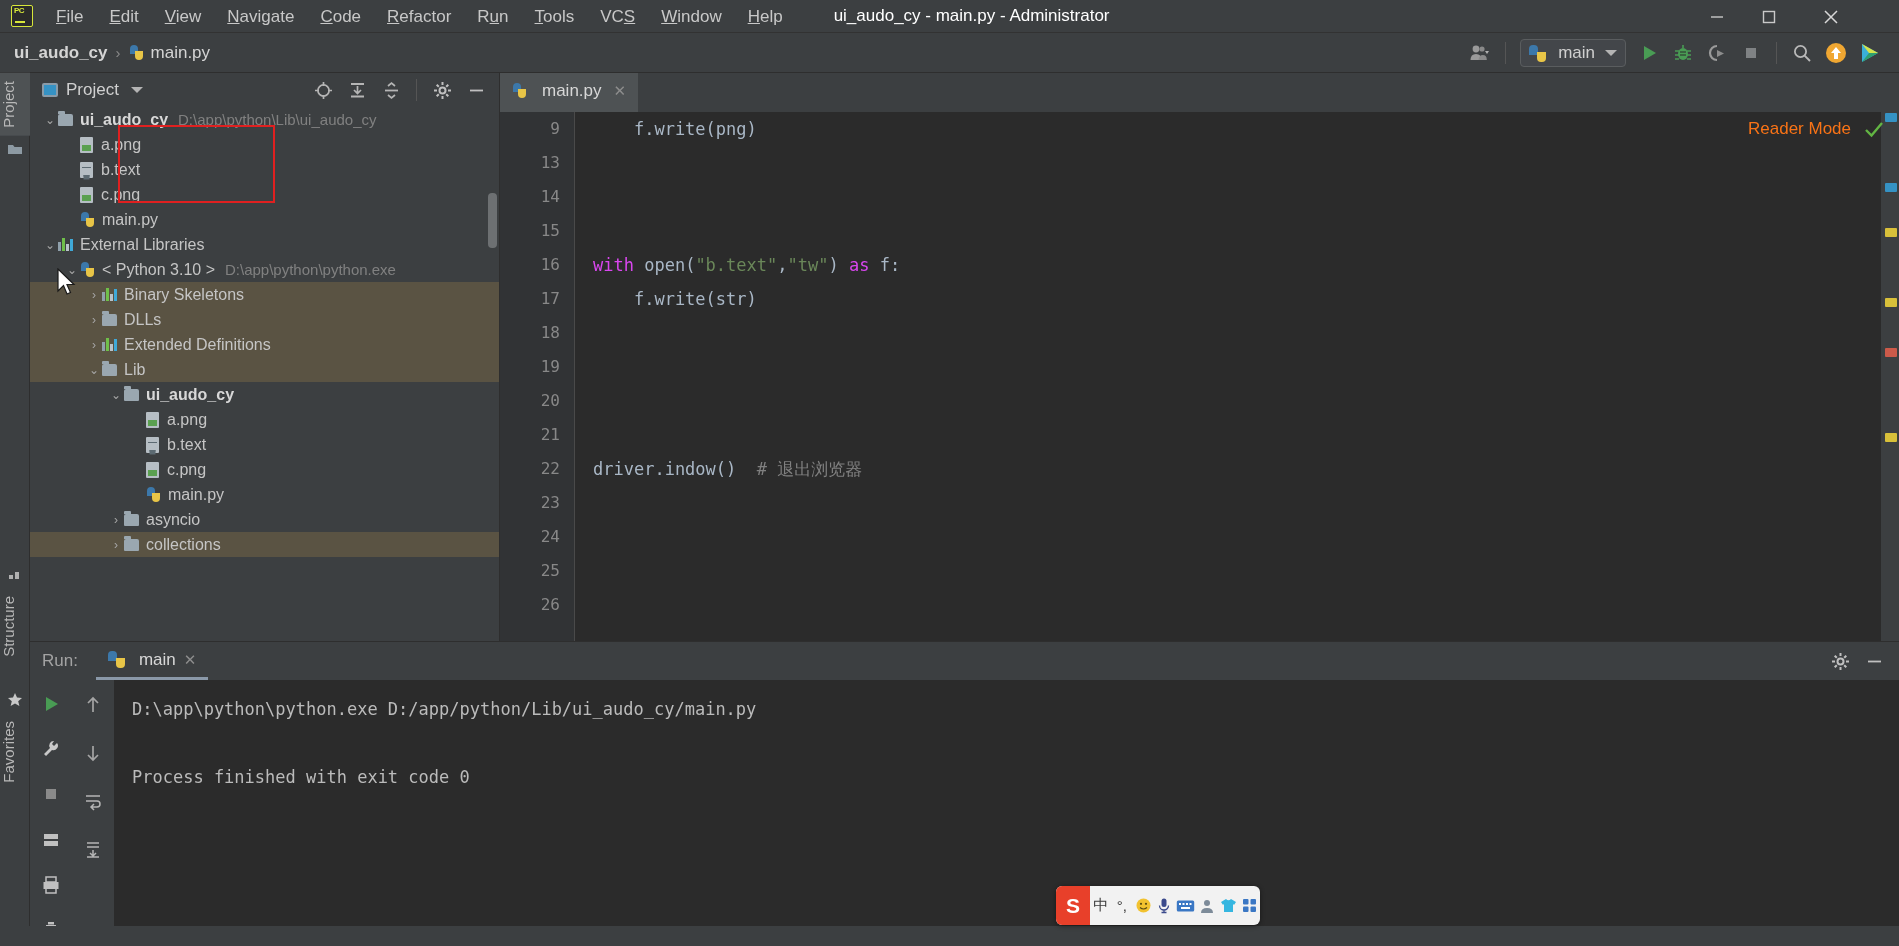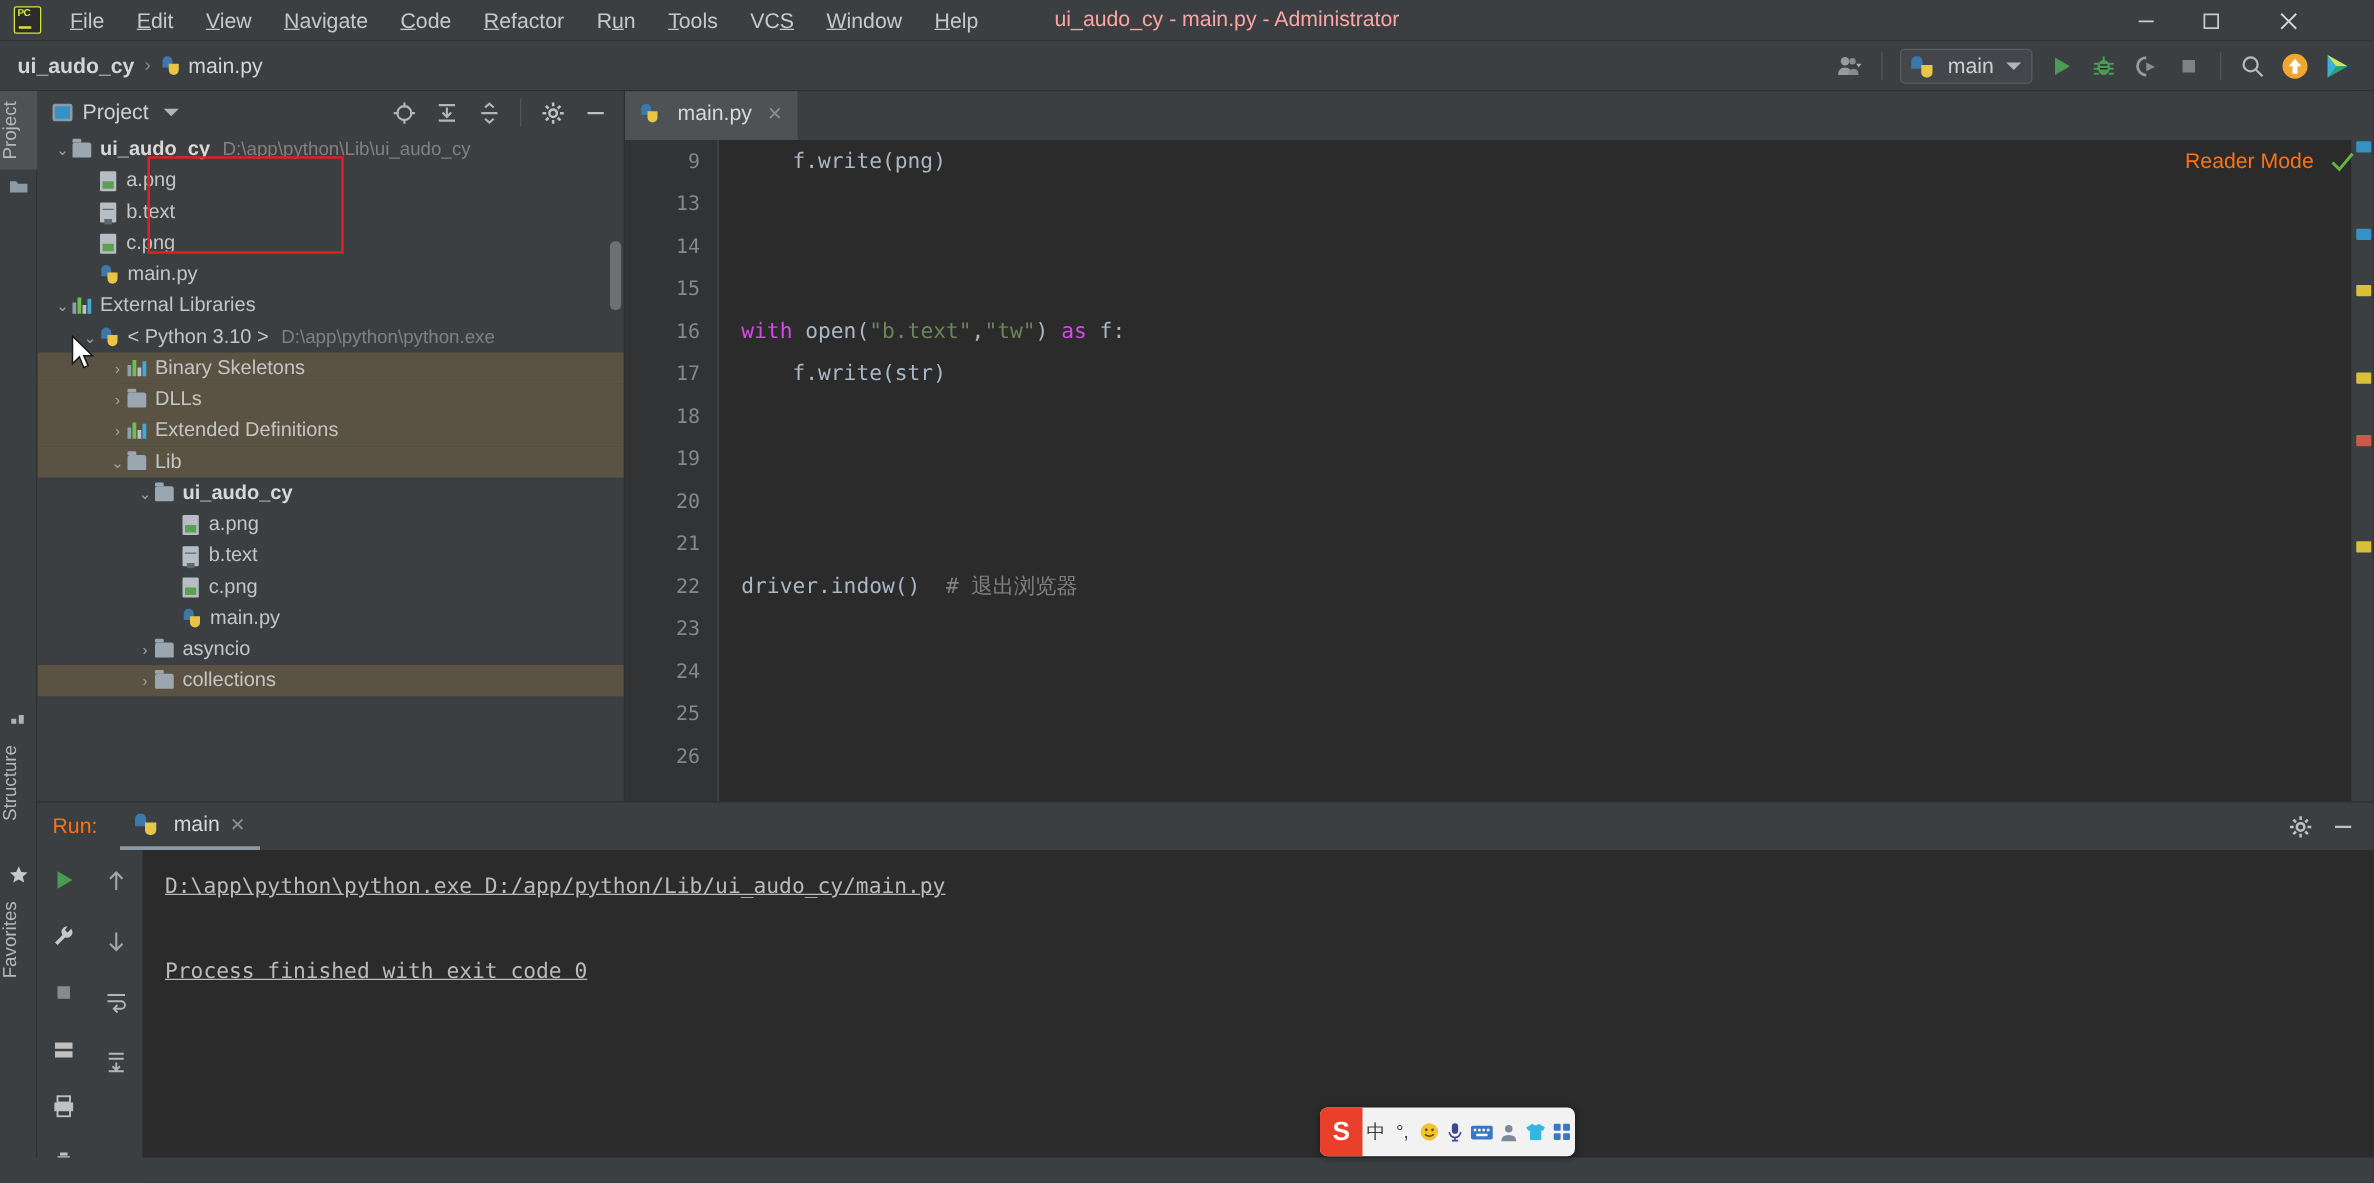--- a/index.html
+++ b/index.html
@@ -32,21 +32,21 @@
     content: ""; position: absolute; left: 3px; bottom: 3px;
     width: 10px; height: 2px; background: #d7e63a;
   }
   .menubar { display: flex; align-items: center; height: 33px; }
   .menuitem {
     font-size: 17px; color: #c8c8c8; padding: 0 13px; height: 33px;
     line-height: 33px; cursor: default; white-space: nowrap;
   }
   .menuitem u { text-decoration: underline; }
   .win-title {
-    font-size: 17px; color: #fca5a5; margin-left: 48px; white-space: nowrap;
+    font-size: 17px; color: #ffffff; margin-left: 38px; white-space: nowrap;
   }
   .win-ctrl {
     position: absolute; top: 0; height: 33px; width: 52px;
     display: flex; align-items: center; justify-content: center;
     font-size: 17px; color: #c9c9c9;
   }
   .win-min  { right: 156px; }
   .win-max  { right: 104px; }
   .win-close{ right: 42px; }
 
@@ -208,36 +208,36 @@
     position: absolute; right: 3px; top: 250px; width: 8px; height: 180px;
     background: #5c5f61; border-radius: 4px;
   }
 
   
   .runpanel {
     position: absolute; left: 30px; top: 641px; width: 1869px; height: 305px;
     background: #3c3f41; border-top: 1px solid #2e2e2e;
   }
   .run-header { height: 38px; display: flex; align-items: center; position: relative; }
-  .run-label { font-size: 17px; color: #f97316; margin-left: 12px; margin-right: 18px; }
+  .run-label { font-size: 17px; color: #a3a3a3; margin-left: 12px; margin-right: 18px; }
   .run-tab {
     height: 38px; display: flex; align-items: center; gap: 8px; padding: 0 12px;
     font-size: 17px; color: #d7d7d7; border-bottom: 3px solid #8a98a8;
   }
   .run-tab .x { color: #8d8d8d; font-size: 15px; }
   .run-hdr-right { position: absolute; right: 8px; top: 0; height: 38px; display: flex; align-items: center; }
   .run-body { position: absolute; left: 0; top: 38px; right: 0; bottom: 0; display: flex; }
   .run-sidebar1 { width: 42px; background: #3c3f41; padding-top: 8px; display: flex; flex-direction: column; align-items: center; gap: 14px; }
   .run-sidebar2 { width: 42px; background: #3c3f41; padding-top: 8px; display: flex; flex-direction: column; align-items: center; gap: 14px; }
   .console {
     flex: 1; background: #2b2b2b; padding: 12px 0 0 18px;
     font-family: "DejaVu Sans Mono", monospace; font-size: 17px; color: #bbbbbb;
     position: relative;
   }
-  .cons-line { height: 34px; line-height: 34px; white-space: pre; text-decoration: underline; }
+  .cons-line { height: 34px; line-height: 34px; white-space: pre; }
 
   
   .imebar {
     position: absolute; left: 1056px; top: 886px; width: 204px; height: 39px;
     background: #f2f2f2; border-radius: 6px; display: flex; align-items: center;
     box-shadow: 0 1px 5px rgba(0,0,0,.45); z-index: 30;
   }
   .ime-logo {
     width: 34px; height: 39px; background: #e8402a; border-radius: 6px 0 0 6px;
     display: flex; align-items: center; justify-content: center;

